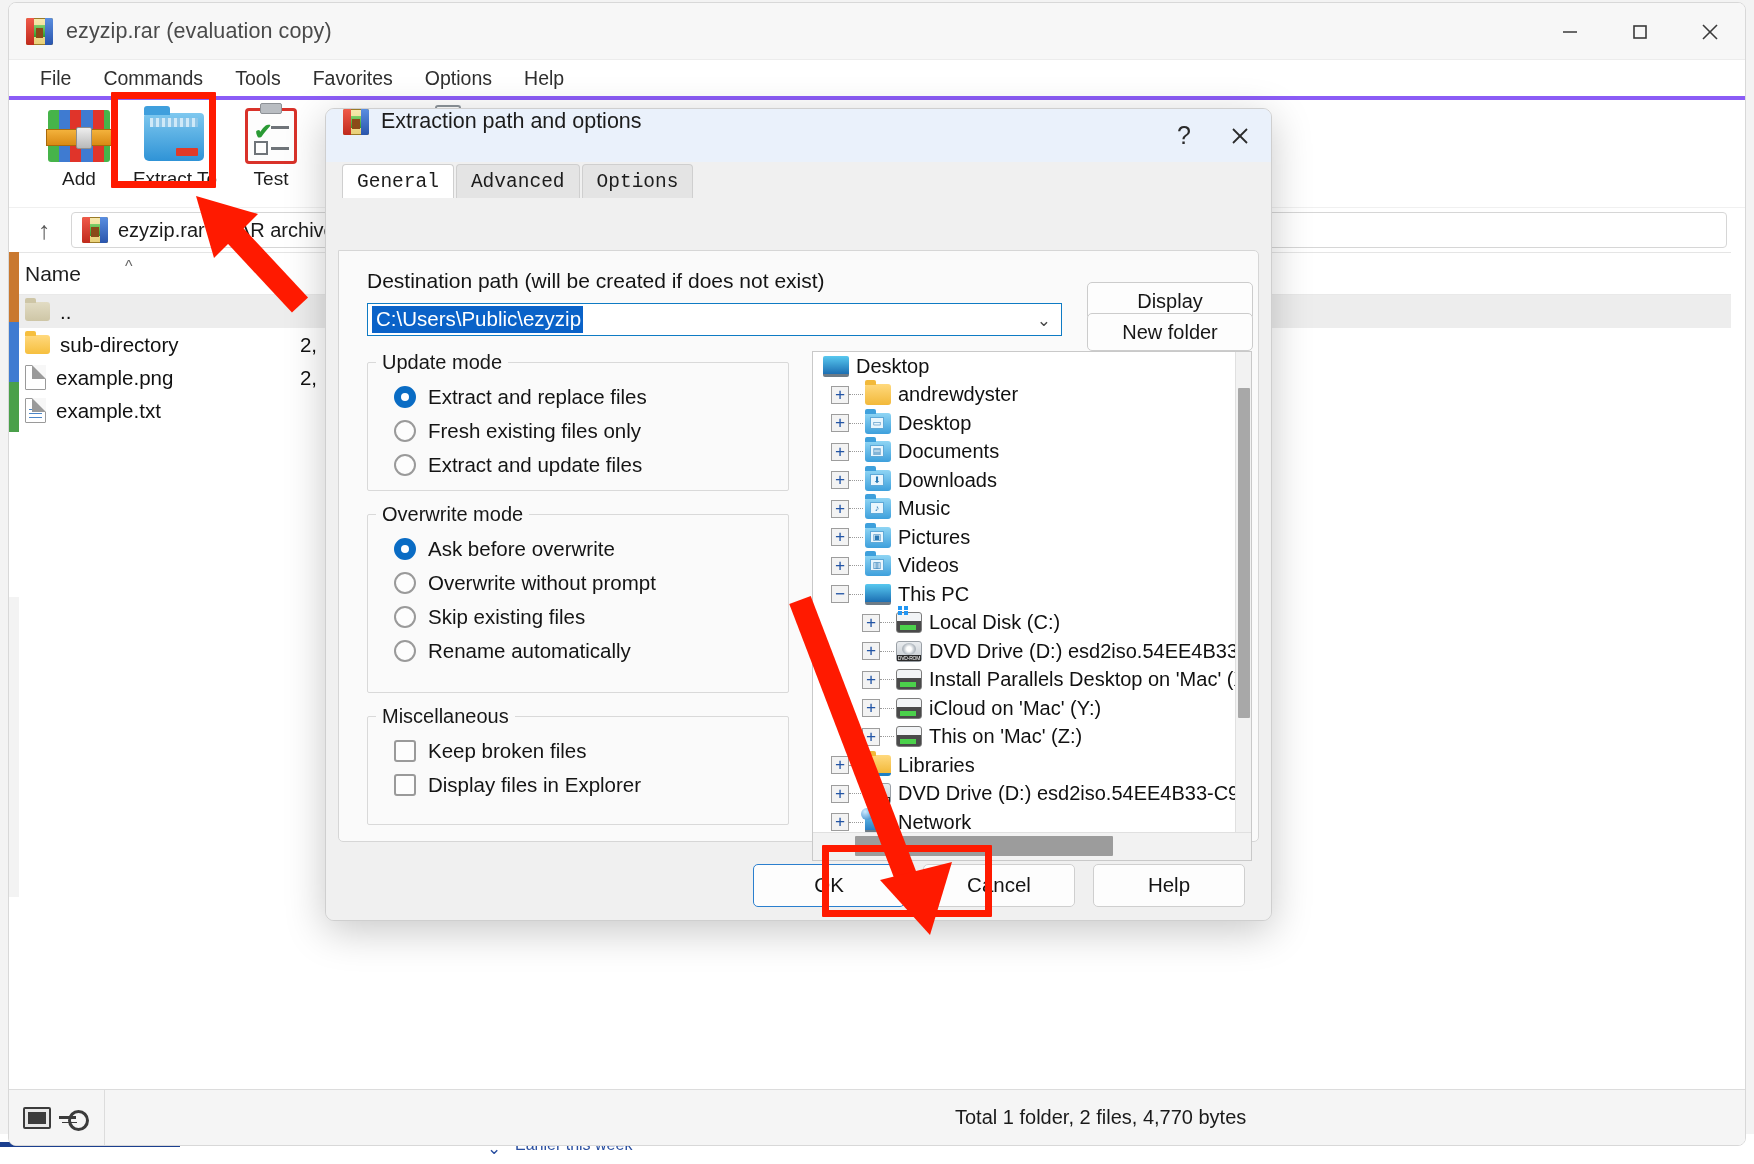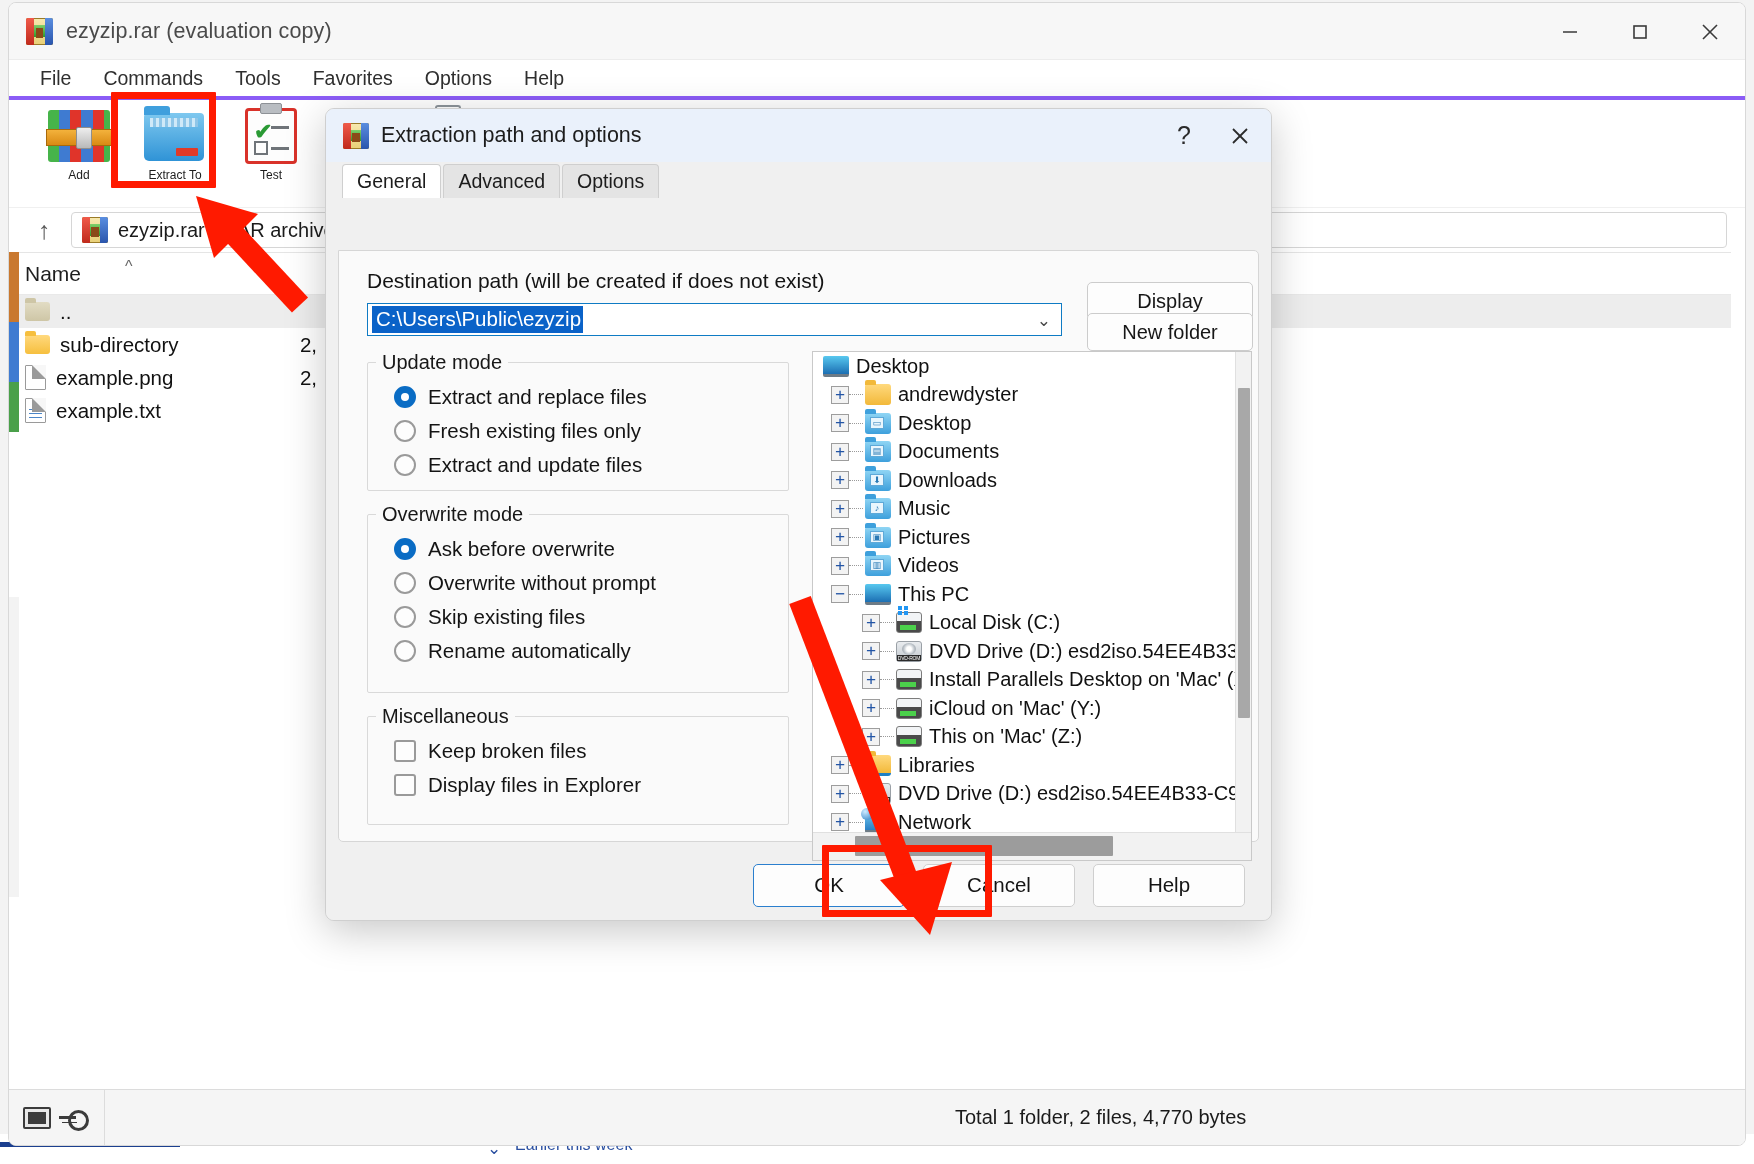--- a/index.html
+++ b/index.html
@@ -120,21 +120,21 @@
   }
   .tool-btn {
     width: 96px;
     padding-top: 6px;
     display: flex;
     flex-direction: column;
     align-items: center;
     gap: 4px;
   }
   .tool-label {
-    font-size: 12px;
+    font-size: 19px;
     color: #1d1d1d;
   }
   .tool-ico { width: 62px; height: 58px; position: relative; }
 
   .ico-add {
     width: 62px; height: 52px;
     background:
       linear-gradient(90deg,
         #46b44a 0 18%, #3f7bd1 18% 36%, #e0342a 36% 54%,
         #3f7bd1 54% 72%, #e0342a 72% 90%, #46b44a 90% 100%);
@@ -445,21 +445,20 @@
     background: #f0f0f0;
     border: 1px solid #cfcfcf;
     border-radius: 9px;
     box-shadow: 0 10px 40px rgba(0,0,0,0.22);
     overflow: hidden;
   }
   .dlg-titlebar {
     height: 53px;
     background: #eaf1fb;
     display: flex;
-    align-items: center;
     position: relative;
   }
   .dlg-title-icon { margin-left: 17px; width: 26px; height: 26px; flex: none; }
   .dlg-title-text {
     margin-left: 12px;
     font-size: 21.5px;
     color: #1c1c1c;
   }
   .dlg-help-btn, .dlg-close-btn {
     position: absolute; top: 0; height: 53px; width: 54px;
@@ -474,20 +473,21 @@
     left: 0; top: 53px; right: 0; bottom: 0;
     background: #f0f0f0;
   }
   .tabs {
     display: flex;
     padding-left: 16px;
     height: 36px;
     align-items: flex-end;
     position: relative;
     z-index: 2;
+    font-family: Liberation Mono, monospace;
   }
   .tab {
     height: 34px;
     padding: 0 14px;
     display: flex; align-items: center;
     font-size: 19.5px;
     color: #1c1c1c;
     background: #e4e4e4;
     border: 1px solid #cfcfcf;
     border-bottom: none;

